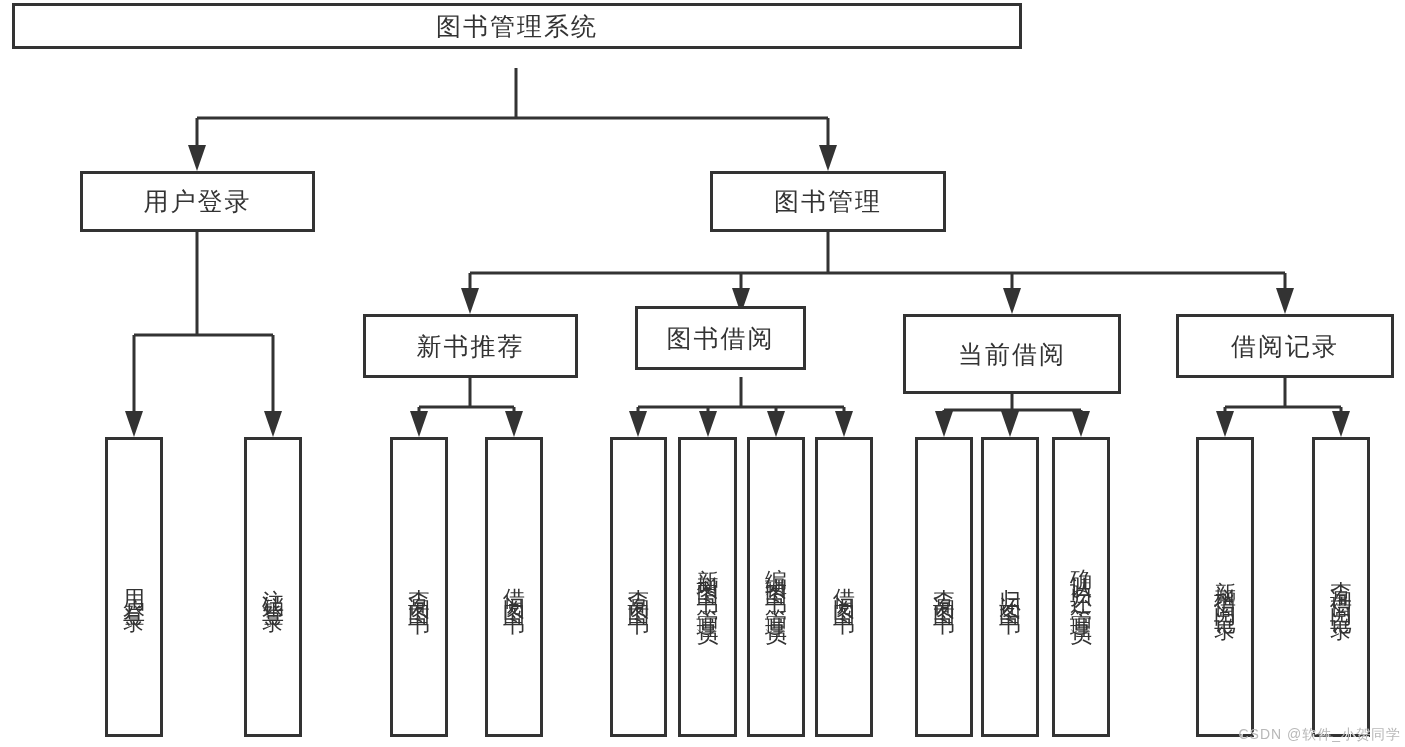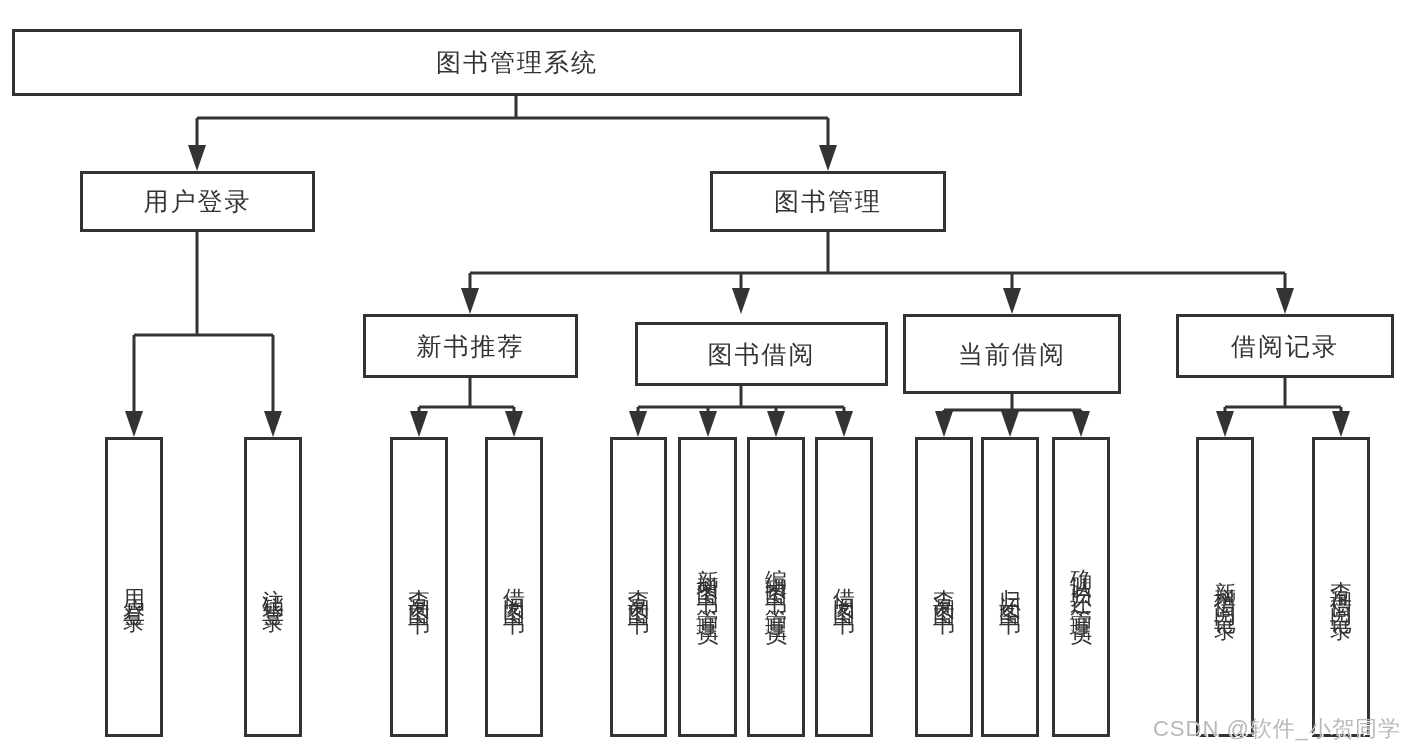--- a/index.html
+++ b/index.html
@@ -38,21 +38,21 @@
     writing-mode: vertical-lr;
     text-orientation: mixed;
     font-size: 22px;
     letter-spacing: 8px;
     line-height: 1;
   }
   .watermark {
     position: absolute;
     right: 4px;
     bottom: 3px;
-    font-size: 22px;
+    font-size: 14px;
     letter-spacing: 1px;
     color: #b8b8b8;
     text-shadow: 2px 2px 0 rgba(255,255,255,0.95);
     z-index: 10;
     white-space: nowrap;
   }
 </style>
 </head>
 <body>
 
@@ -91,27 +91,27 @@
       <polygon points="767,411 785,411 776,437"></polygon>
       <polygon points="835,411 853,411 844,437"></polygon>
       <polygon points="935,411 953,411 944,437"></polygon>
       <polygon points="1001,411 1019,411 1010,437"></polygon>
       <polygon points="1072,411 1090,411 1081,437"></polygon>
       <polygon points="1216,411 1234,411 1225,437"></polygon>
       <polygon points="1332,411 1350,411 1341,437"></polygon>
     </g>
   </svg>
 
-  <div class="box hbox" style="left:12px; top:29px; width:1010px; height:67px">图书管理系统</div>
+  <div class="box hbox" style="left:12px; top:3px; width:1010px; height:46px">图书管理系统</div>
 
   <div class="box hbox" style="left:80px; top:171px; width:235px; height:61px">用户登录</div>
   <div class="box hbox" style="left:710px; top:171px; width:236px; height:61px">图书管理</div>
 
   <div class="box hbox" style="left:363px; top:314px; width:215px; height:64px">新书推荐</div>
-  <div class="box hbox" style="left:635px; top:322px; width:253px; height:64px">图书借阅</div>
+  <div class="box hbox" style="left:635px; top:306px; width:171px; height:64px">图书借阅</div>
   <div class="box hbox" style="left:903px; top:314px; width:218px; height:80px">当前借阅</div>
   <div class="box hbox" style="left:1176px; top:314px; width:218px; height:64px">借阅记录</div>
 
   <div class="box vbox" style="left:105px; width:58px">用户登录</div>
   <div class="box vbox" style="left:244px; width:58px">注销登录</div>
 
   <div class="box vbox" style="left:390px; width:58px">查询图书</div>
   <div class="box vbox" style="left:485px; width:58px">借阅图书</div>
 
   <div class="box vbox" style="left:610px; width:57px">查询图书</div>

